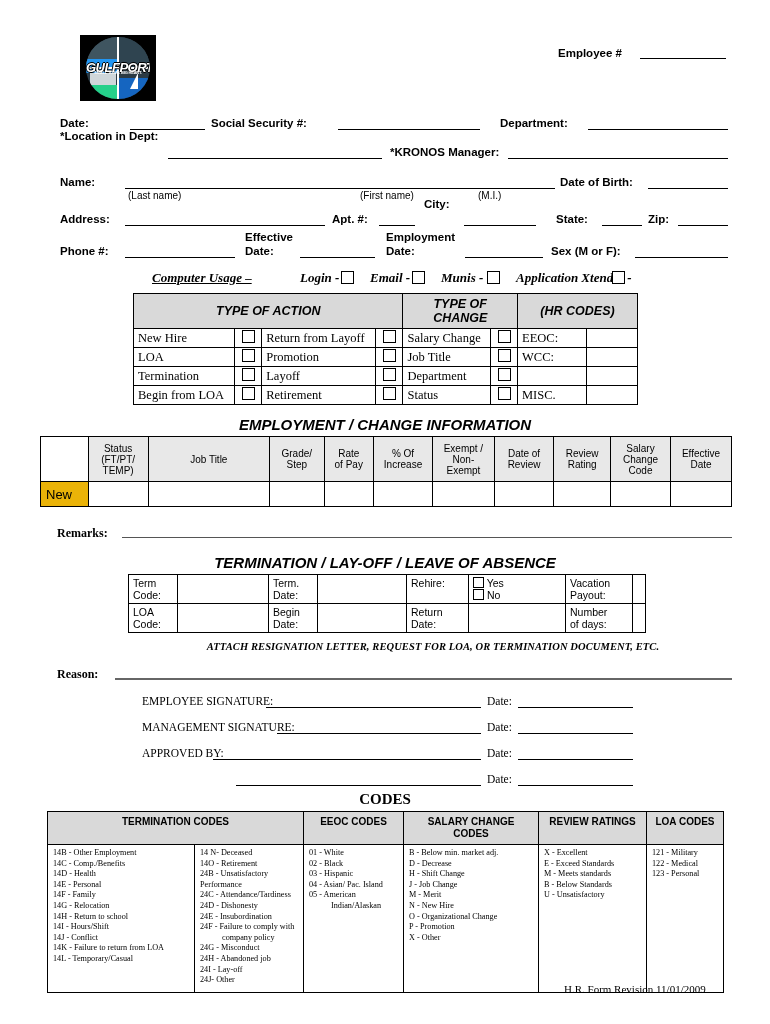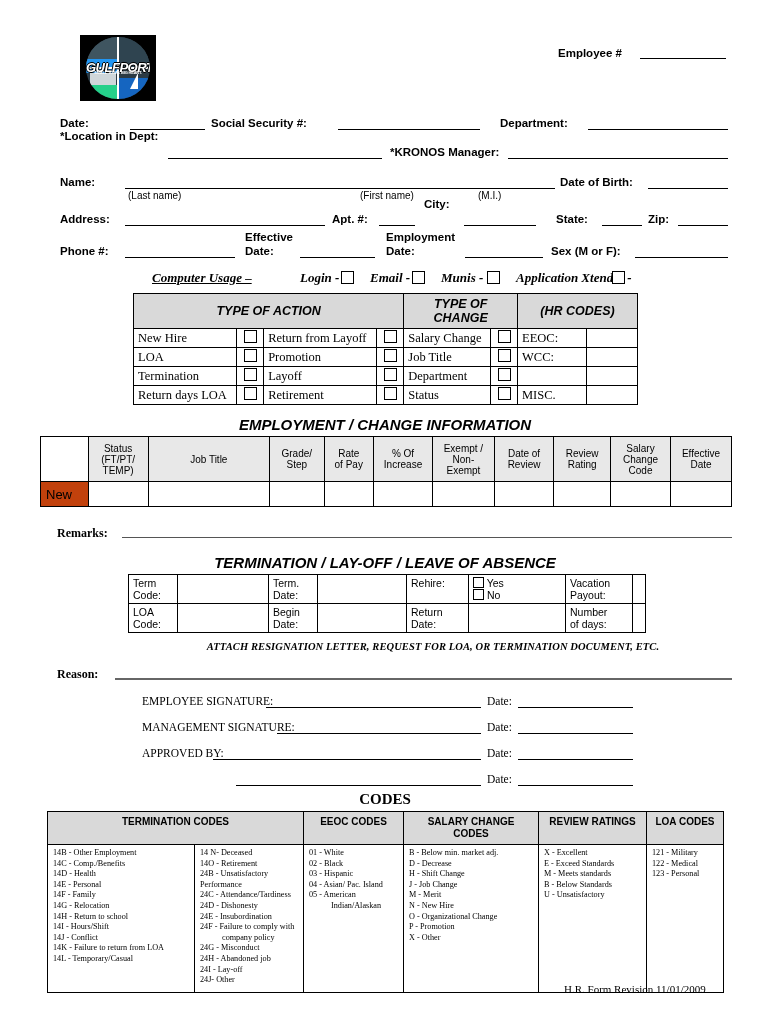--- a/index.html
+++ b/index.html
@@ -62,21 +62,21 @@
     font-weight:bold;font-style:italic;font-size:12.5px;text-align:center;padding:3px 2px;
   }
   .toa td.cb{width:22px;text-align:center;padding:1px 2px;}
   .toa td.hr{width:60px;}
   .toa td.hrv{width:42px;}
 
   .eci{position:absolute;left:40px;top:436px;width:692px;
        font-family:"Liberation Sans",sans-serif;font-size:10px;}
   .eci td,.eci th{border:1px solid #000;padding:1px 3px;vertical-align:top;}
   .eci th{background:#e8e8e8;font-weight:normal;text-align:center;height:42px;vertical-align:middle;line-height:11px;}
-  .eci td.rowlab{background:#c2410c;font-size:13px;height:22px;vertical-align:middle;padding-left:5px;}
+  .eci td.rowlab{background:#eab308;font-size:13px;height:22px;vertical-align:middle;padding-left:5px;}
   .eci td.cell{height:22px;}
 
   .term{position:absolute;left:128px;top:574px;width:518px;
         font-family:"Liberation Sans",sans-serif;font-size:10.5px;}
   .term td{border:1px solid #000;padding:2px 4px;vertical-align:top;line-height:12px;}
 
   .codes{position:absolute;left:47px;top:811px;width:677px;
          font-family:"Liberation Serif",serif;font-size:8.2px;}
   .codes td,.codes th{border:1px solid #000;vertical-align:top;}
   .codes th{
@@ -205,21 +205,21 @@
       <td>Termination</td>
       <td class="cb"><span class="cbx"></span></td>
       <td>Layoff</td>
       <td class="cb"><span class="cbx"></span></td>
       <td>Department</td>
       <td class="cb"><span class="cbx"></span></td>
       <td class="hr"></td>
       <td class="hrv"></td>
     </tr>
     <tr>
-      <td>Return days LOA</td>
+      <td>Begin from LOA</td>
       <td class="cb"><span class="cbx"></span></td>
       <td>Retirement</td>
       <td class="cb"><span class="cbx"></span></td>
       <td>Status</td>
       <td class="cb"><span class="cbx"></span></td>
       <td class="hr">MISC.</td>
       <td class="hrv"></td>
     </tr>
   </tbody>
     </table>

